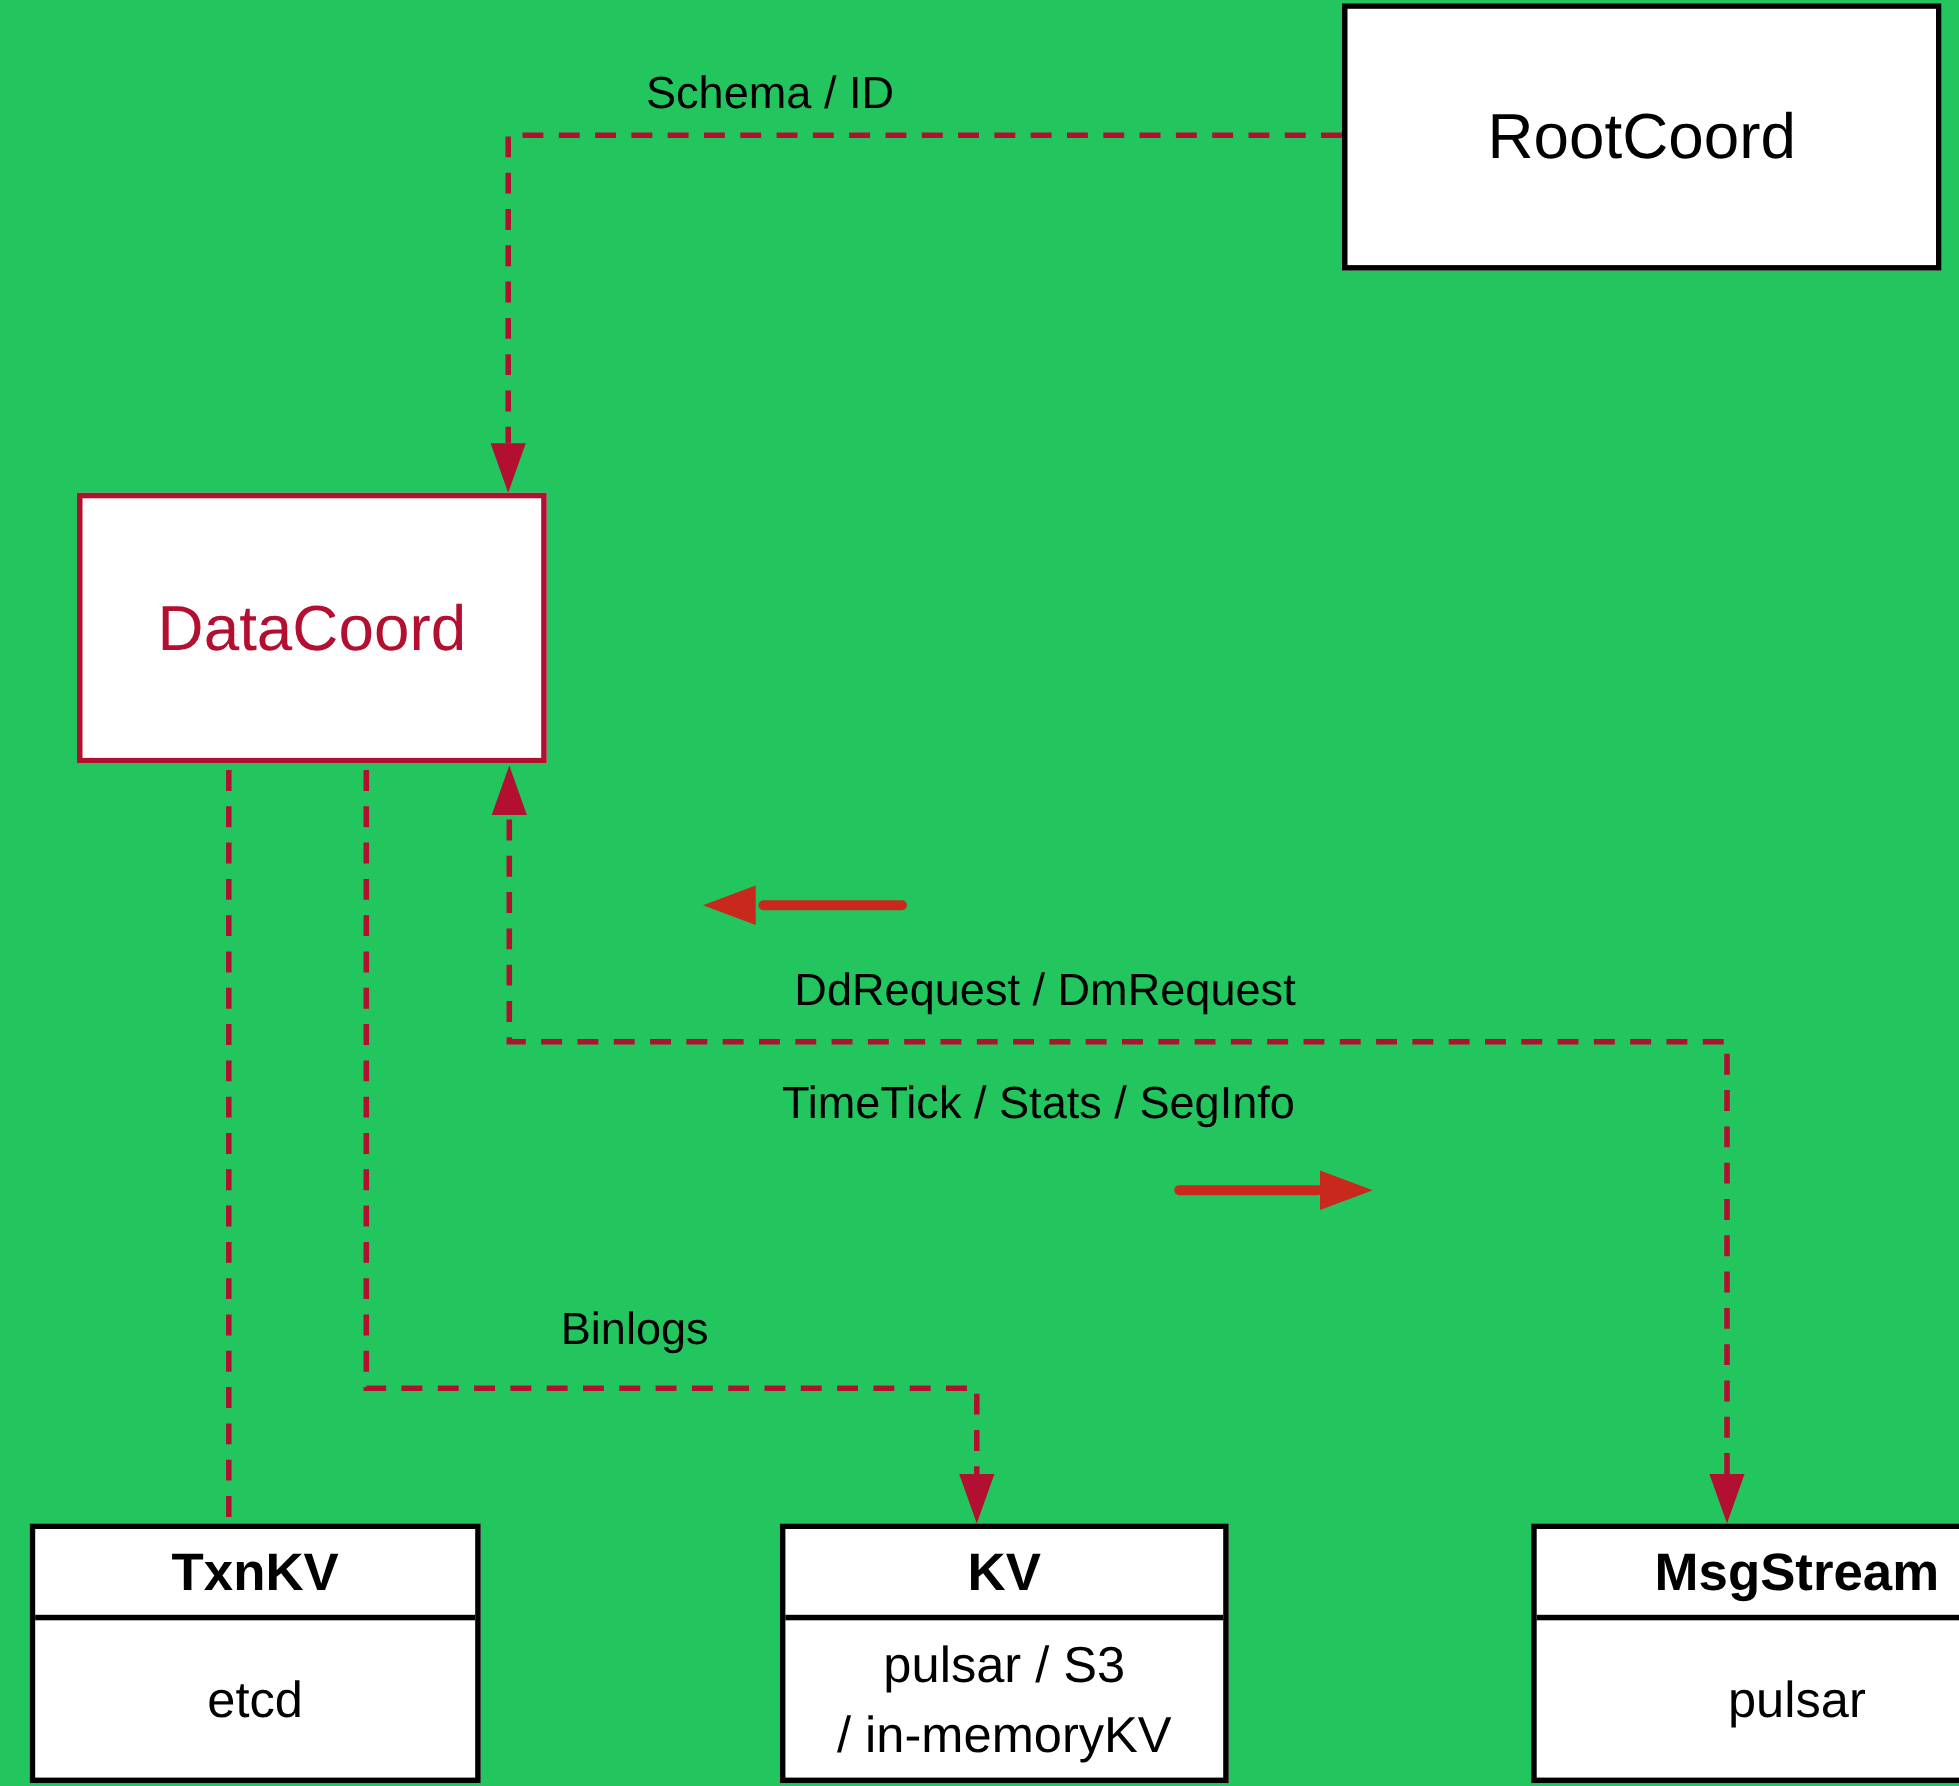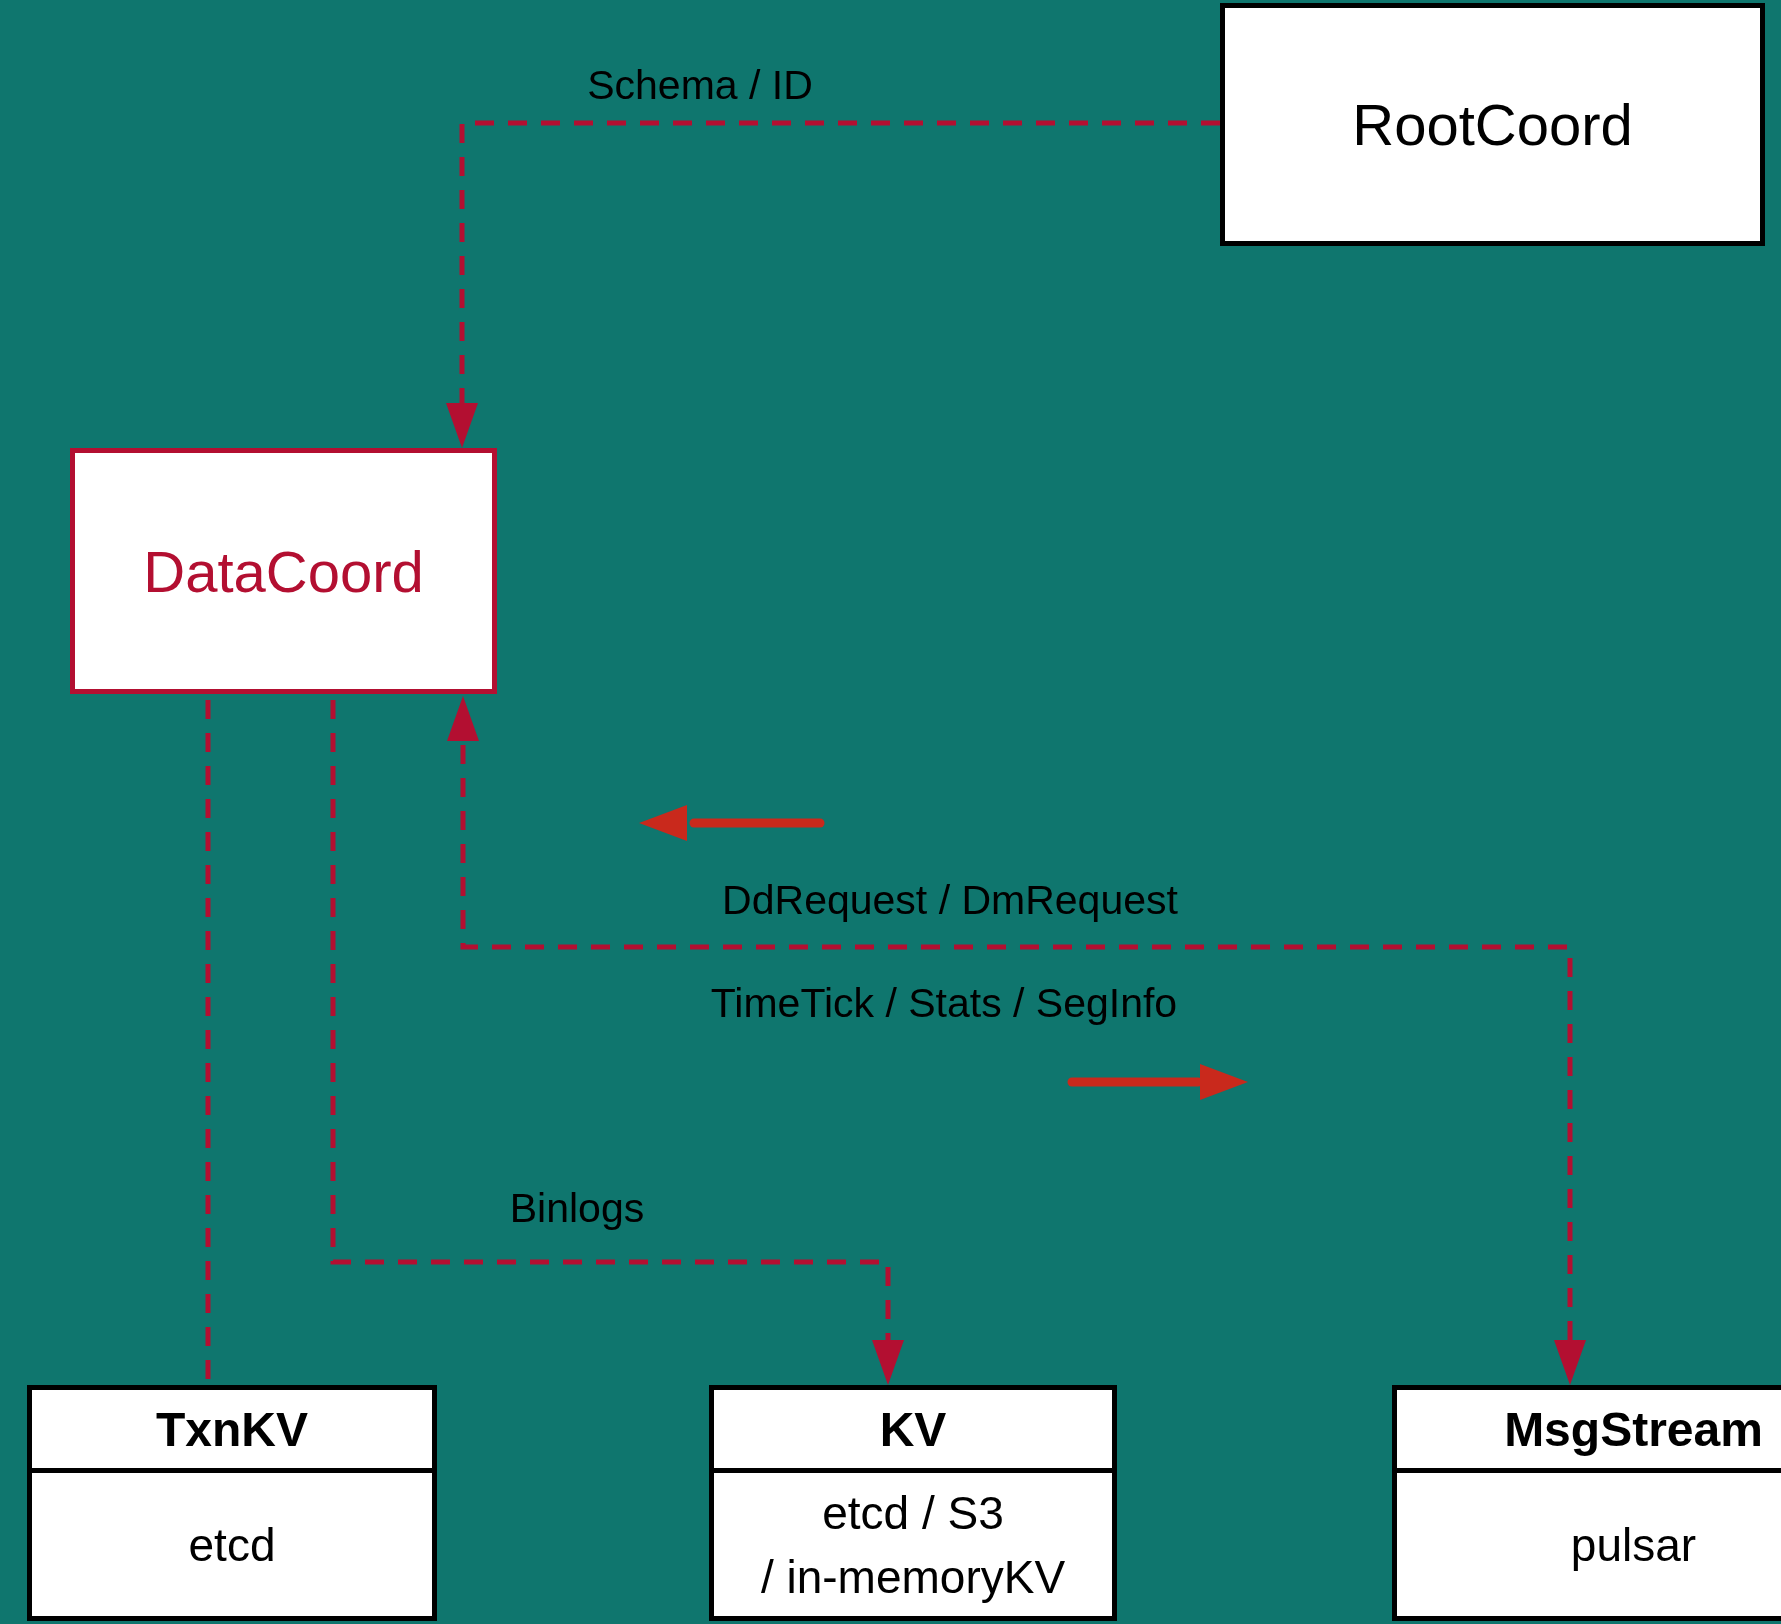--- a/index.html
+++ b/index.html
@@ -4,21 +4,21 @@
 <style>
   html, body {
     margin: 0;
     padding: 0;
     background: #ffffff;
   }
   .canvas {
     position: relative;
     width: 1781px;
     height: 1624px;
-    background: #0f766e;
+    background: #22c55e;
     font-family: "Liberation Sans", sans-serif;
     overflow: hidden;
   }
   svg.edges {
     position: absolute;
     left: 0; top: 0;
     width: 1781px;
     height: 1624px;
   }
   .edge-dashed {
@@ -140,21 +140,21 @@
   <div class="store-box" style="left:3px; top:1385px; width:410px; height:236px;">
     <div class="store-header">TxnKV</div>
     <div class="store-body">
       <span>etcd</span>
     </div>
   </div>
 
   <div class="store-box" style="left:685px; top:1385px; width:408px; height:236px;">
     <div class="store-header">KV</div>
     <div class="store-body">
-      <span>etcd / S3</span>
+      <span>pulsar / S3</span>
       <span>/ in-memoryKV</span>
     </div>
   </div>
 
   <div class="store-box" style="left:1368px; top:1385px; width:483px; height:236px;">
     <div class="store-header">MsgStream</div>
     <div class="store-body">
       <span>pulsar</span>
     </div>
   </div>

